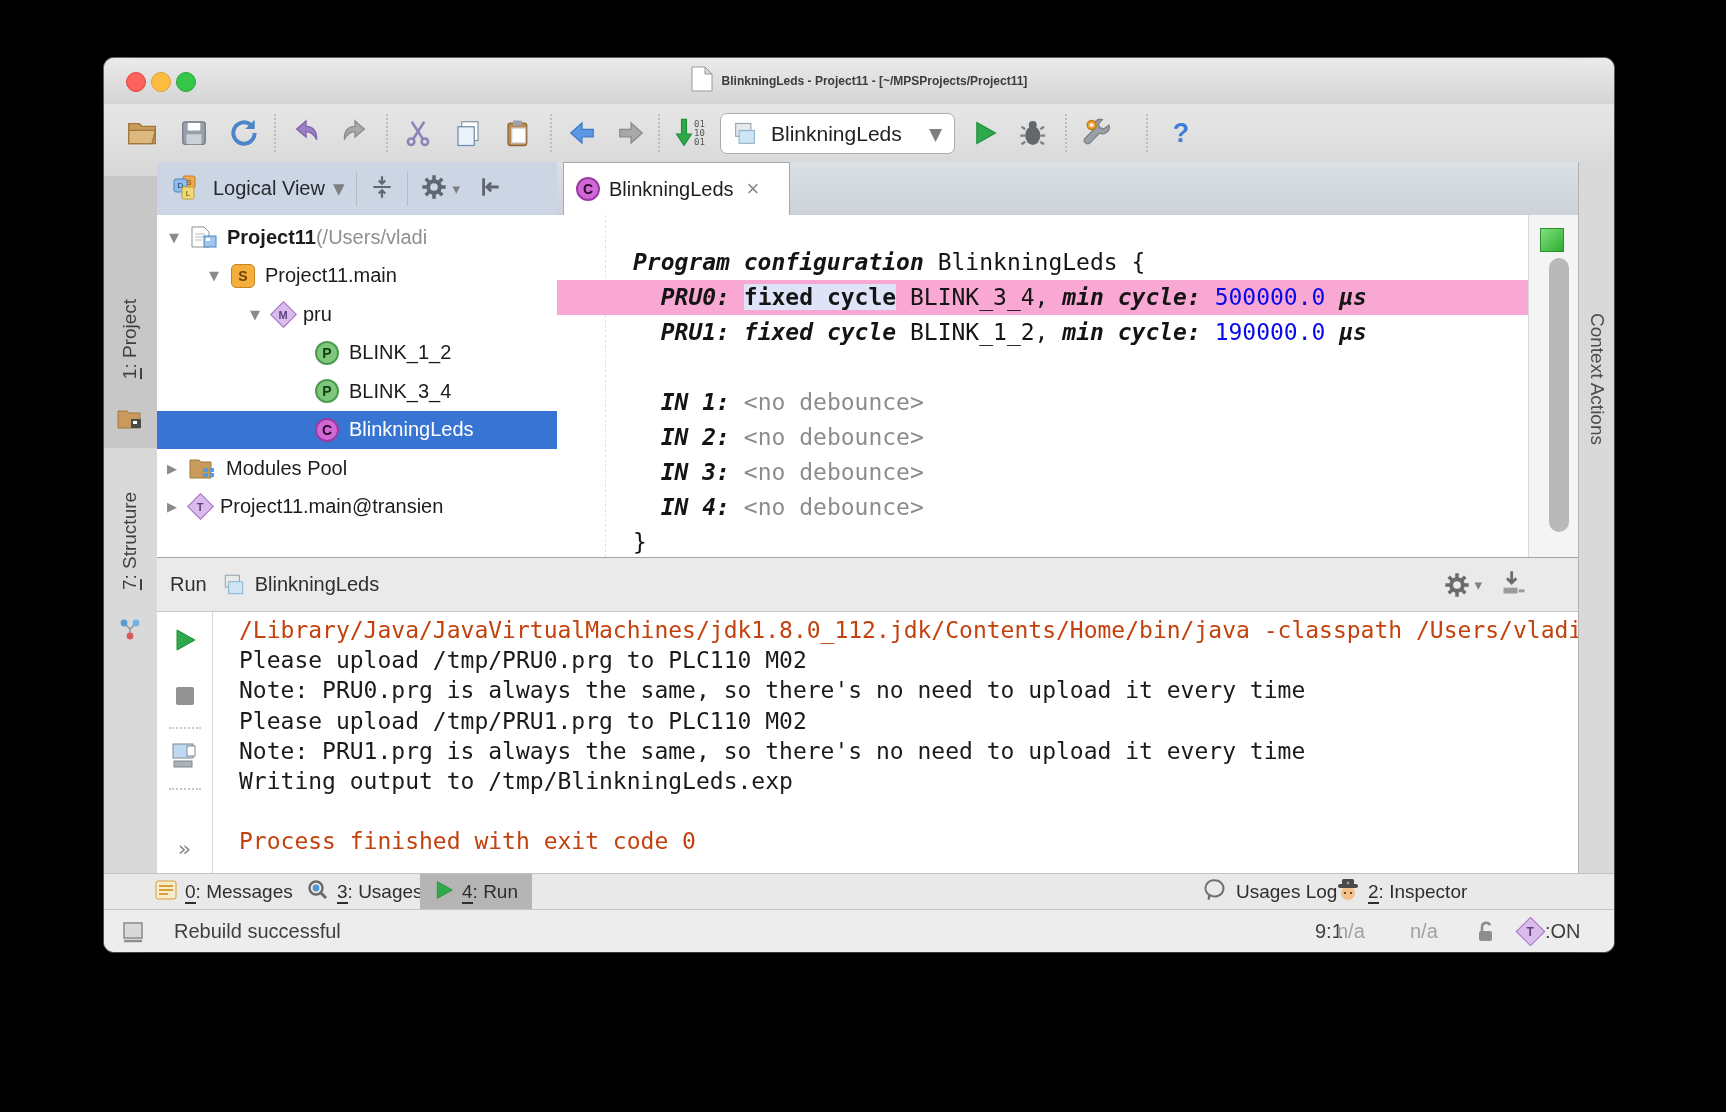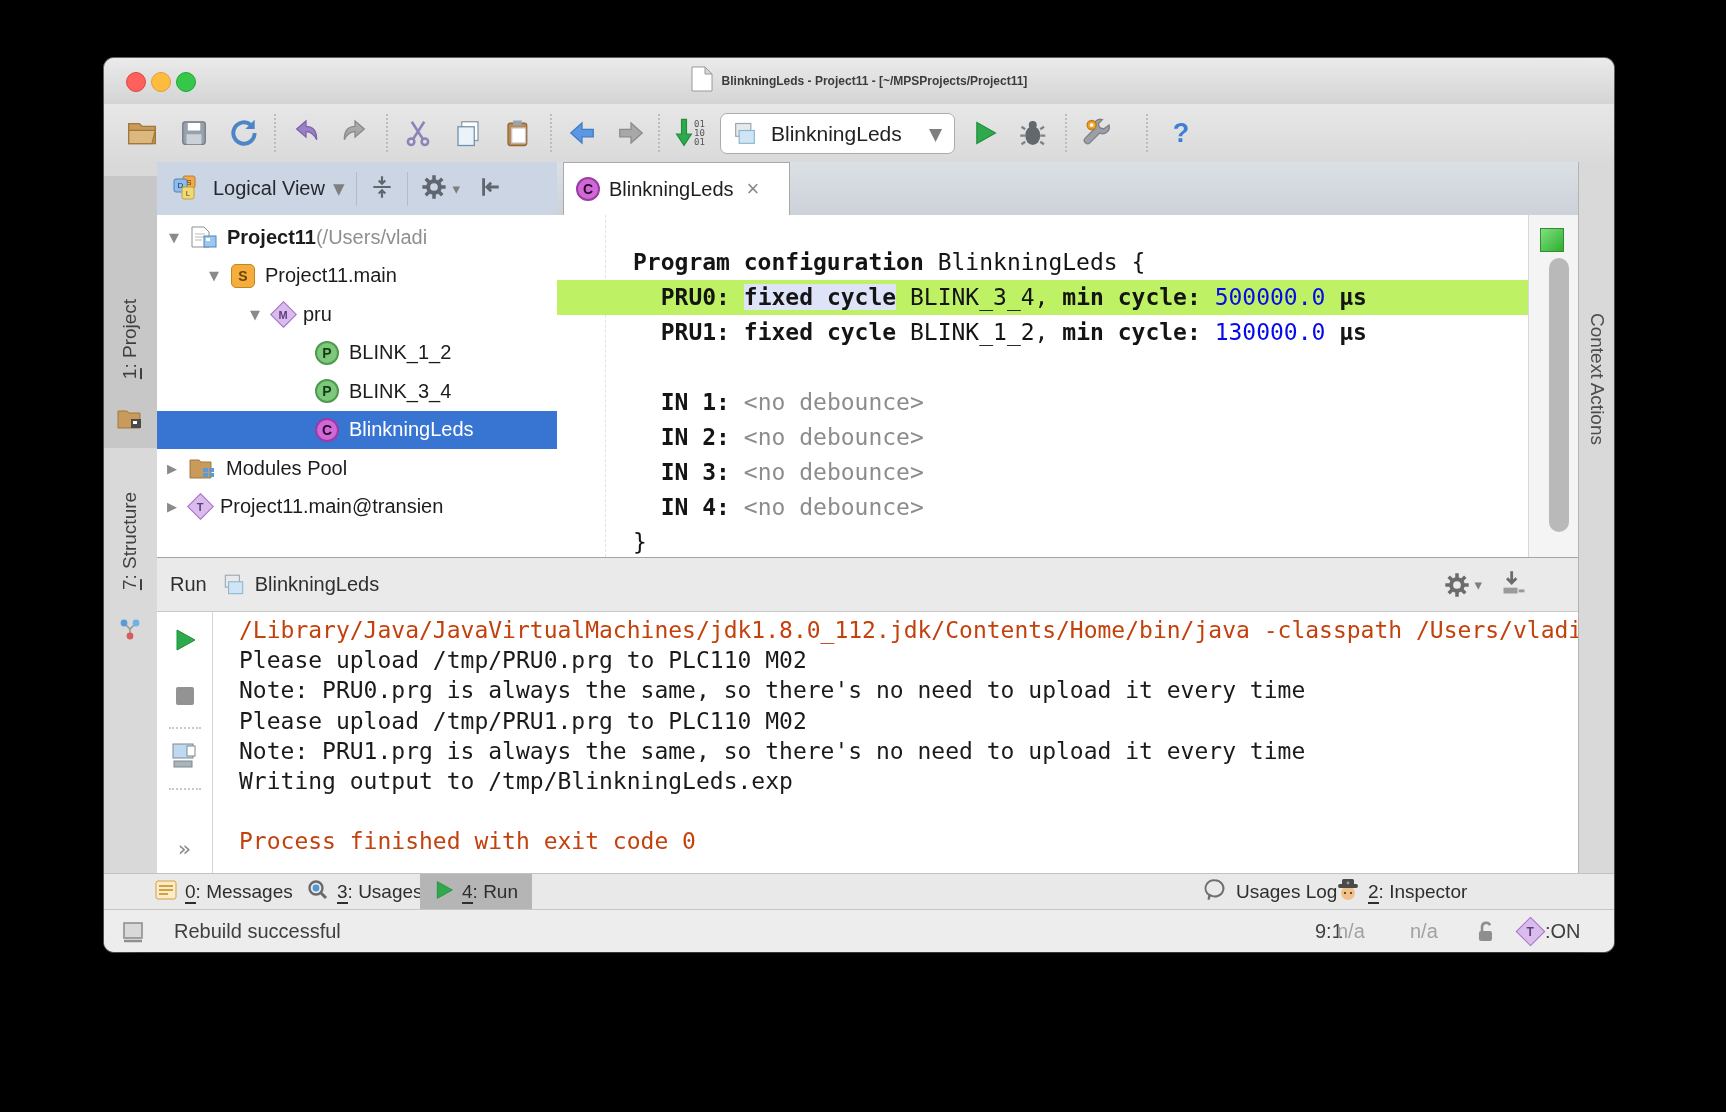--- a/index.html
+++ b/index.html
@@ -73,22 +73,22 @@
   .ed-tab{position:absolute;left:6px;top:0;width:227px;height:53px;background:#fff;
           border:1px solid #a9a9a9;border-bottom:none;display:flex;align-items:center;gap:9px;
           padding-left:12px;box-sizing:border-box;}
   .ed-tab .tab-label{font-size:20px;color:#1e1e1e;}
   .tab-close{color:#888;font-size:22px;line-height:22px;margin-left:4px;}
   .ed-pane{position:absolute;left:453px;top:53px;width:971px;height:342px;background:#fff;overflow:hidden;}
   .gutterline{position:absolute;left:48px;top:0;height:100%;border-left:1px dashed #e2e2e2;}
   .code{position:absolute;left:0;top:30px;width:100%;font-family:"DejaVu Sans Mono",monospace;
         font-size:23px;color:#141414;}
   .cl{white-space:pre;height:35px;line-height:35px;padding-left:76px;}
-  .cl.hl{background:#bef264;}
-  .b{font-weight:bold;}
+  .cl.hl{background:#f9a8d4;}
+  .b{font-weight:bold;font-style:italic;}
   .num{color:#0609EA;}
   .gray{color:#8c8c8c;}
   .selbox{font-weight:bold;background:#DFE3F8;}
   .ed-gutter{position:absolute;left:1424px;top:53px;width:50px;height:342px;background:#f4f4f4;
              border-left:1px solid #d8d8d8;box-sizing:border-box;}
   .ok-square{position:absolute;left:11px;top:13px;width:22px;height:22px;border:1px solid #2E8F2E;
              background:linear-gradient(135deg,#7fe07f,#2fae2f);}
   .sb-thumb{position:absolute;left:20px;top:43px;width:20px;height:274px;border-radius:10px;background:#b9b9b9;}
   
   .run-panel{position:absolute;left:53px;top:395px;width:1421px;height:316px;background:#fff;
@@ -382,21 +382,21 @@
         <span class="tab-label">BlinkningLeds</span>
         <span class="tab-close">×</span>
       </div>
     </div>
 
     <div class="ed-pane">
       <div class="gutterline"></div>
       <div class="code">
         <div class="cl"><span class="b">Program configuration </span><span>BlinkningLeds </span><span>{</span></div>
         <div class="cl hl"><span>  </span><span class="b">PRU0: </span><span class="selbox">fixed cycle</span><span> BLINK_3_4, </span><span class="b">min cycle: </span><span class="num">500000.0</span><span class="b"> μs</span></div>
-        <div class="cl"><span>  </span><span class="b">PRU1: </span><span class="b">fixed cycle</span><span> BLINK_1_2, </span><span class="b">min cycle: </span><span class="num">130000.0</span><span class="b"> μs</span></div>
+        <div class="cl"><span>  </span><span class="b">PRU1: </span><span class="b">fixed cycle</span><span> BLINK_1_2, </span><span class="b">min cycle: </span><span class="num">190000.0</span><span class="b"> μs</span></div>
         <div class="cl"></div>
         <div class="cl"><span>  </span><span class="b">IN 1: </span><span class="gray">&lt;no debounce&gt;</span></div>
         <div class="cl"><span>  </span><span class="b">IN 2: </span><span class="gray">&lt;no debounce&gt;</span></div>
         <div class="cl"><span>  </span><span class="b">IN 3: </span><span class="gray">&lt;no debounce&gt;</span></div>
         <div class="cl"><span>  </span><span class="b">IN 4: </span><span class="gray">&lt;no debounce&gt;</span></div>
         <div class="cl"><span>}</span></div>
       </div>
     </div>
 
     <div class="ed-gutter">

